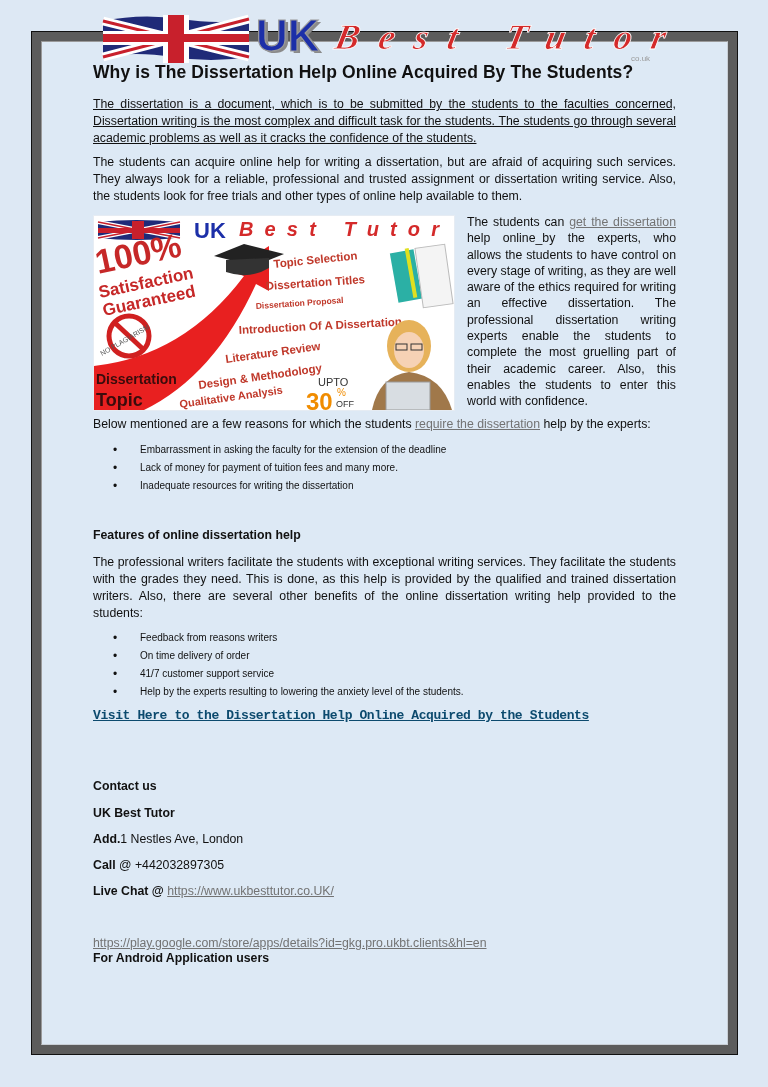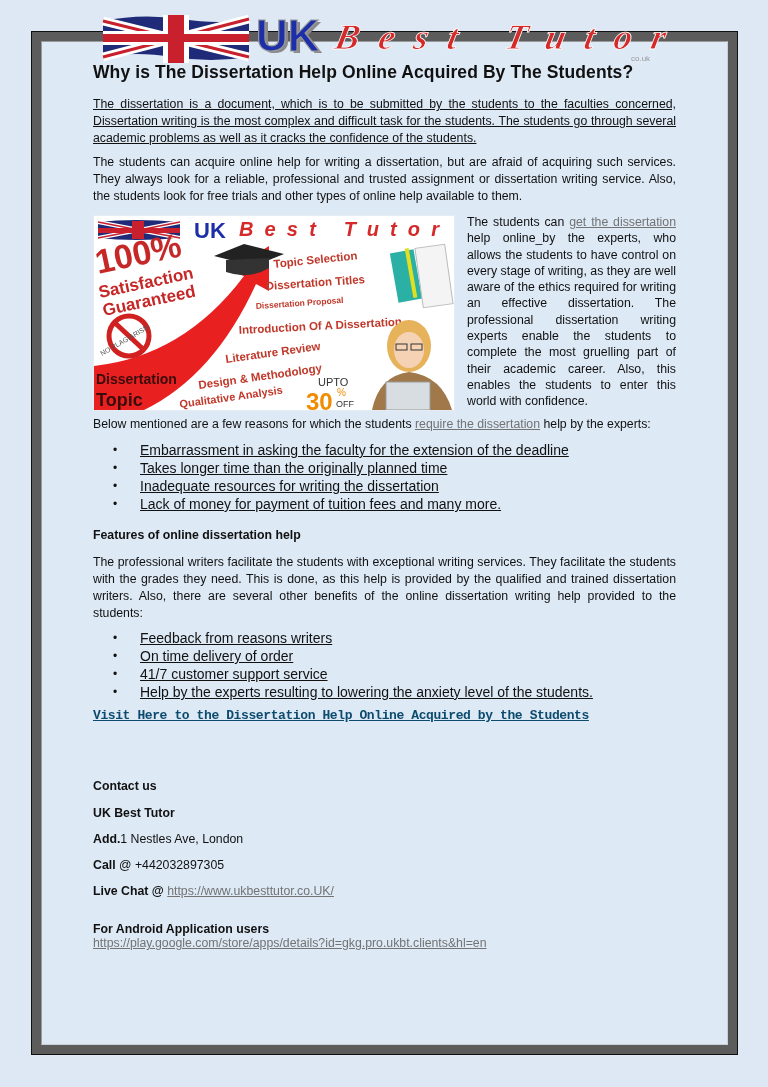--- a/index.html
+++ b/index.html
@@ -15,21 +15,21 @@
   h1 { position:absolute; left:0; top:62px; margin:0; font-size:17.5px; font-weight:bold; letter-spacing:0.1px; white-space:nowrap; }
   p { margin:0; font-size:12.3px; line-height:17px; text-align:justify; }
   .p1 { position:absolute; top:96px; width:583px;text-decoration:underline; }
   .p2 { position:absolute; top:154px; width:583px; }
   .hero { position:absolute; left:0; top:215px; width:360px; height:194px; background:#fff; overflow:hidden; border:1px solid #e6ecf3; }
   .side { position:absolute; left:374px; top:214px; width:209px; }
   .side p { line-height:16.3px; }
   .p3 { position:absolute; top:416px; width:583px; white-space:nowrap; text-align:left; }
   a, .link { color:#737373; text-decoration:underline; }
   ul { margin:0; padding:0; list-style:none; position:absolute; left:0; width:583px; }
-  ul li { font-size:14px; line-height:18px; padding-left:47px; position:relative;text-decoration:underline; }
+  ul li { font-size:10px; line-height:18px; padding-left:47px; position:relative; }
   ul li::before { content:"\2022"; position:absolute; left:20px; top:0; font-size:12px; }
   .ul1 { top:441px; }
   .h2 { position:absolute; top:528px; font-size:12.3px; font-weight:bold; }
   .p4 { position:absolute; top:554px; width:583px; }
   .ul2 { top:629px; }
   .visit { position:absolute; top:708px; font-size:13px; font-weight:bold; letter-spacing:-0.4px; color:#0c4a6e; text-decoration:underline; white-space:nowrap;font-family:Liberation Mono, monospace; }
   .c { position:absolute; font-size:12.3px; white-space:nowrap; }
   .b { font-weight:bold; }
 </style>
 </head>
@@ -117,38 +117,37 @@
   </div>
 
   <div class="side">
     <p><span>The students can </span><a href="#" class="link">get the dissertation</a><span> help online_by the experts, who allows the students to have control on every stage of writing, as they are well aware of the ethics required for writing an effective dissertation. The professional dissertation writing experts enable the students to complete the most gruelling part of their academic career. Also, this enables the students to enter this world with confidence.</span></p>
   </div>
 
   <p class="p3"><span>Below mentioned are a few reasons for which the students </span><a href="#" class="link">require the dissertation</a><span> help by the experts:</span></p>
 
   <ul class="ul1">
     <li>Embarrassment in asking the faculty for the extension of the deadline</li>
-    <li>Takes longer time than the originally planned time</li>
+    <li>Lack of money for payment of tuition fees and many more.</li>
     <li>Inadequate resources for writing the dissertation</li>
-    <li>Lack of money for payment of tuition fees and many more.</li>
   </ul>
 
   <div class="h2">Features of online dissertation help</div>
   <p class="p4">The professional writers facilitate the students with exceptional writing services. They facilitate the students with the grades they need. This is done, as this help is provided by the qualified and trained dissertation writers. Also, there are several other benefits of the online dissertation writing help provided to the students:</p>
 
   <ul class="ul2">
     <li>Feedback from reasons writers</li>
     <li>On time delivery of order</li>
     <li>41/7 customer support service</li>
     <li>Help by the experts resulting to lowering the anxiety level of the students.</li>
   </ul>
 
   <a href="#" class="visit">Visit Here to the Dissertation Help Online Acquired by the Students</a>
 
   <div class="c b" style="top:779px;">Contact us</div>
   <div class="c b" style="top:806px;">UK Best Tutor</div>
   <div class="c" style="top:832px;"><span class="b">Add.</span><span>1 Nestles Ave, London</span></div>
   <div class="c" style="top:858px;"><span class="b">Call</span><span style="white-space:pre"> @ </span><span>+442032897305</span></div>
   <div class="c" style="top:884px;"><span class="b">Live Chat</span><span class="b" style="white-space:pre"> @ </span><a href="#" class="link">https://www.ukbesttutor.co.UK/</a></div>
-  <div class="c b" style="top:922px;">For Android Application users</div>
+  <div class="c b" style="top:951px;">For Android Application users</div>
   <div class="c" style="top:936px;"><a href="#" class="link">https://play.google.com/store/apps/details?id=gkg.pro.ukbt.clients&amp;hl=en</a></div>
 
 </div>
 
 </body></html>

